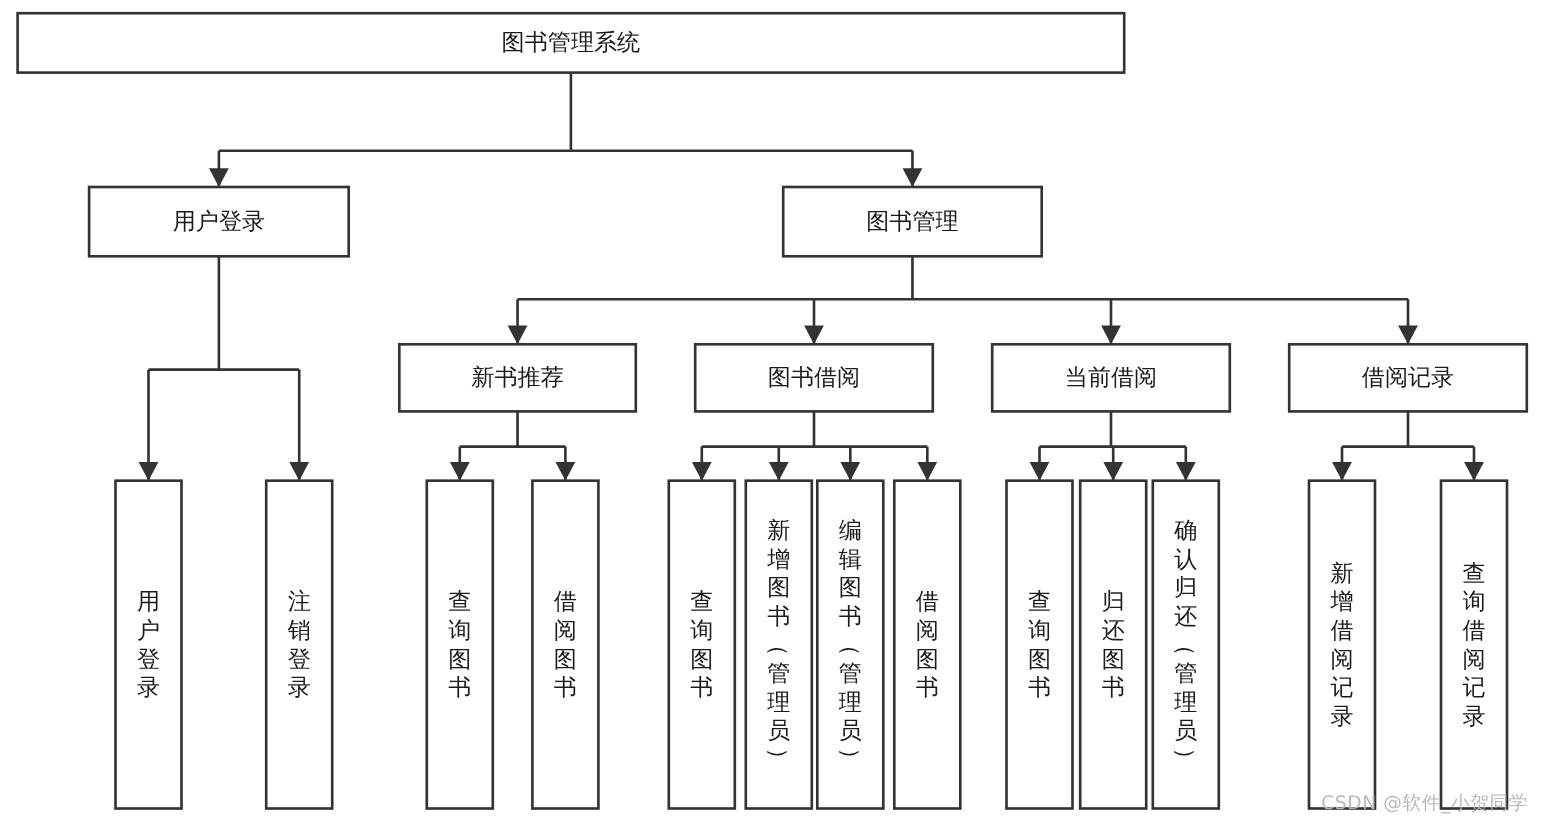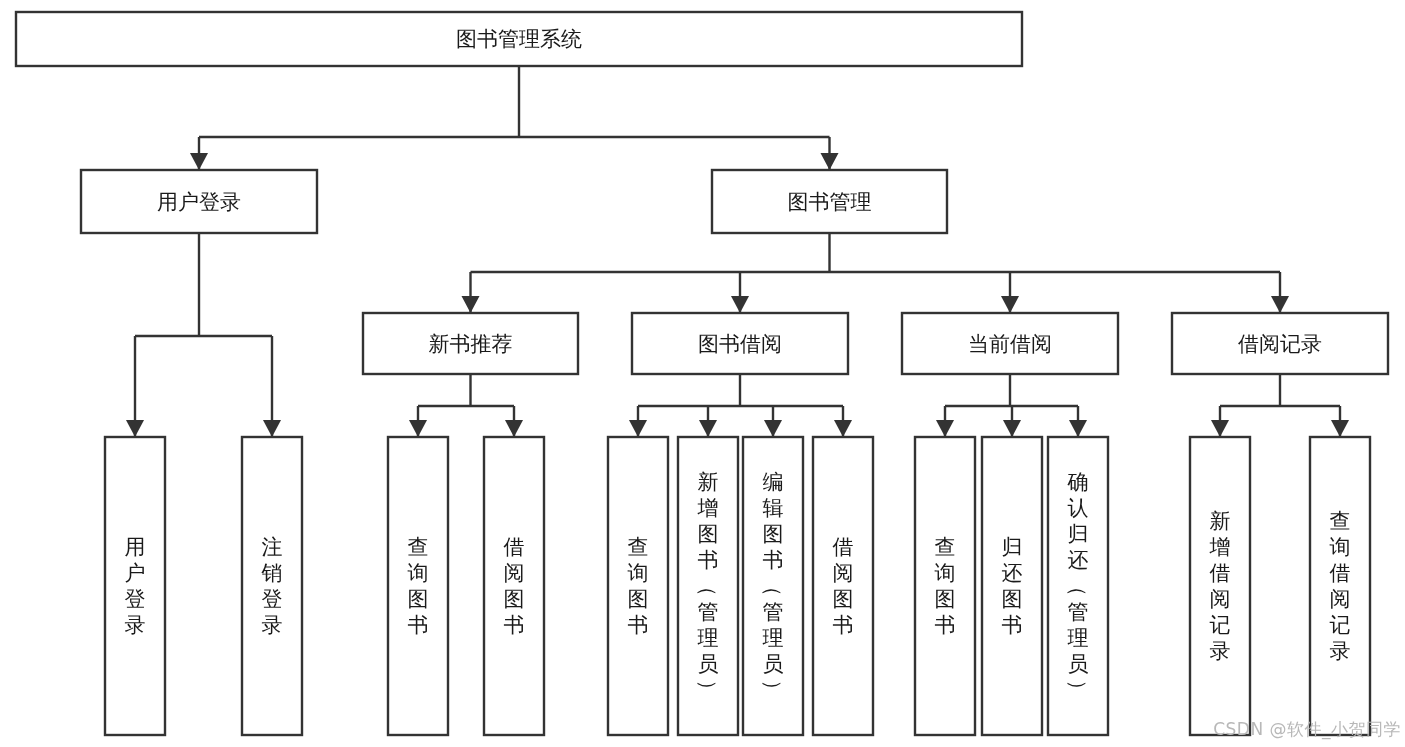--- a/index.html
+++ b/index.html
@@ -49,21 +49,21 @@
     stroke-width: 2.4;
     fill: none;
     stroke-linecap: butt;
   }
   .arrow-head {
     fill: #333333;
     stroke: none;
   }
   .watermark {
     position: absolute;
-    right: 4px;
+    right: 16px;
     bottom: 6px;
     color: #b8b8b8;
     font-size: 17px;
     font-family: "DejaVu Sans", "Liberation Sans", sans-serif;
     letter-spacing: 0.5px;
     white-space: nowrap;
     user-select: none;
   }
 </style>
 </head>

